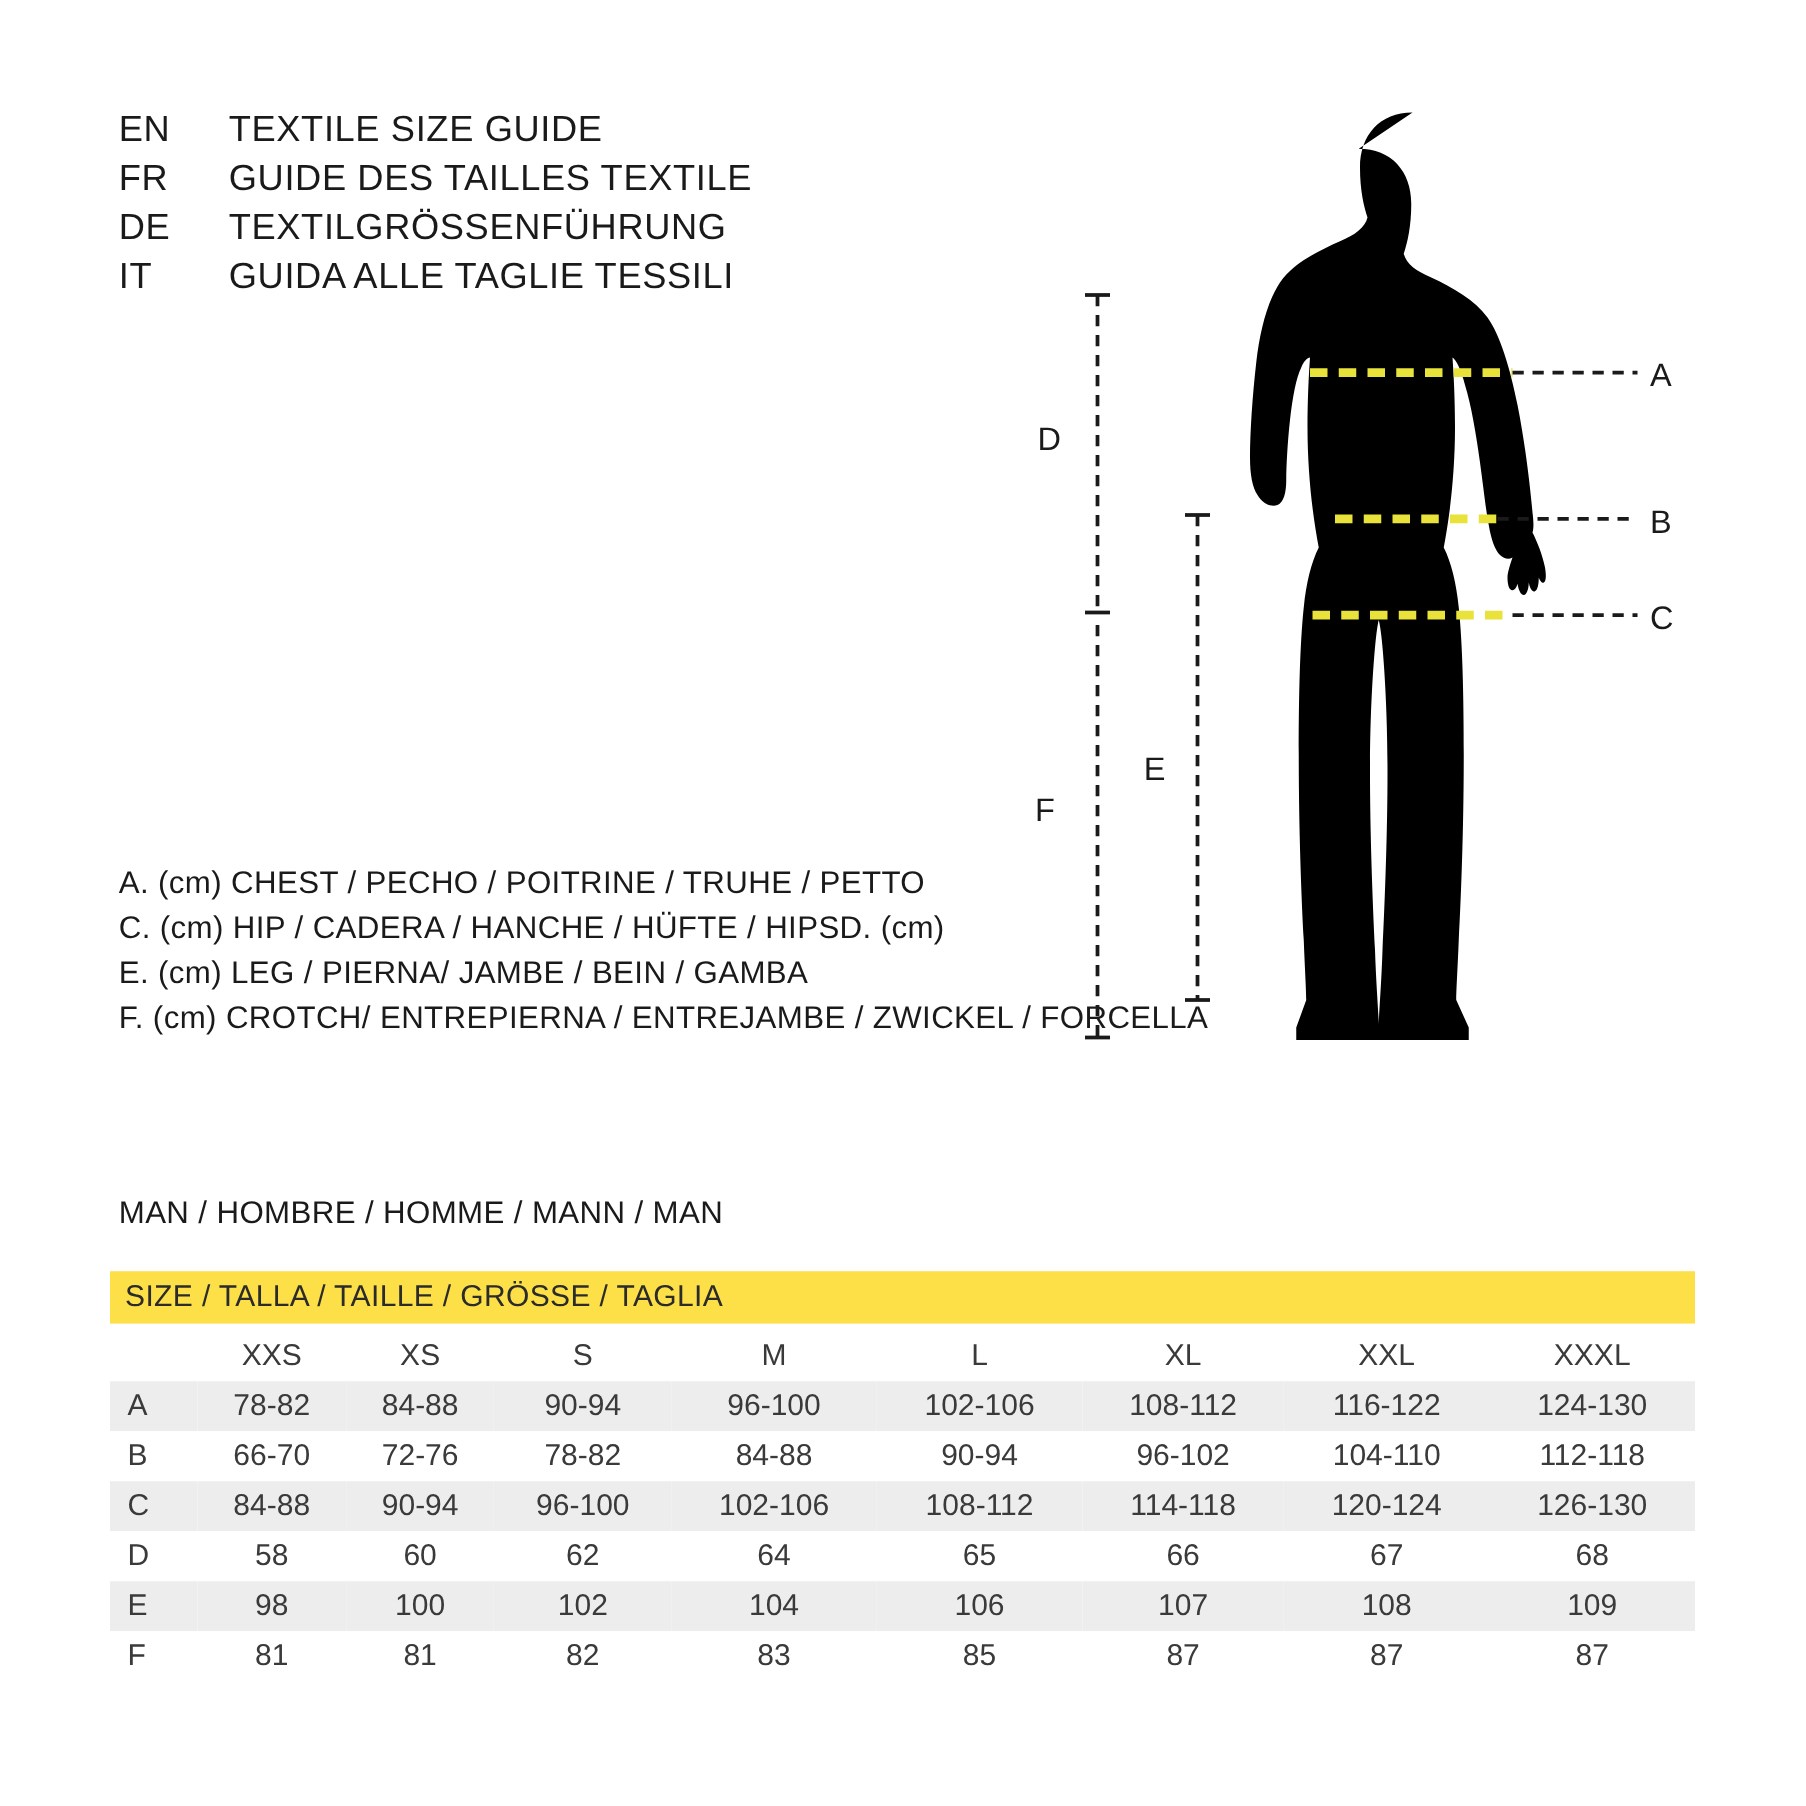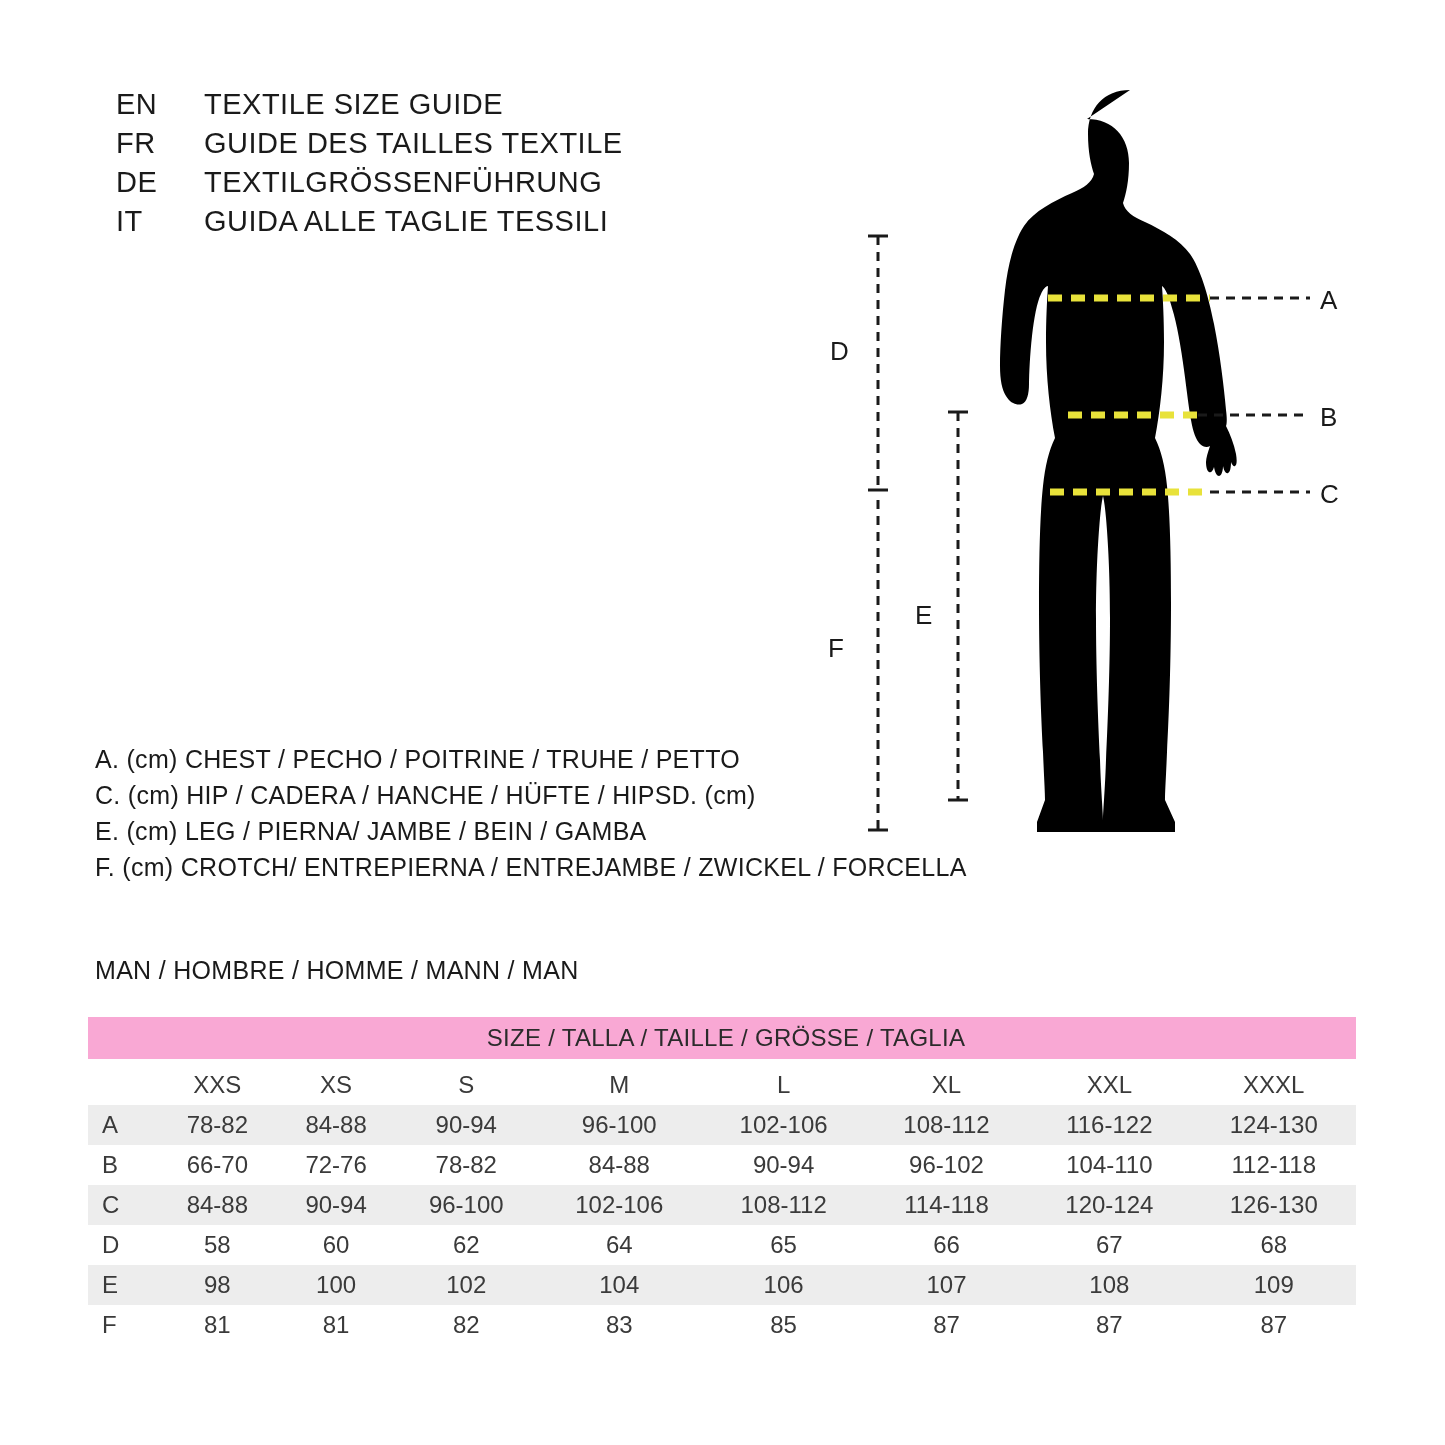--- a/index.html
+++ b/index.html
@@ -14,21 +14,20 @@
     color: #1a1a1a;
     position: relative;
     overflow: hidden;
   }
 
   
   .titles {
     position: absolute;
     left: 95px;
     top: 88px;
-    margin-left: 21px;
   }
   .title-row {
     display: flex;
     align-items: baseline;
     height: 39px;
   }
   .title-lang {
     width: 88px;
     font-size: 29px;
     letter-spacing: 0.5px;
@@ -36,21 +35,21 @@
   .title-text {
     font-size: 29px;
     letter-spacing: 0.5px;
     white-space: nowrap;
   }
 
   
   .legend {
     position: absolute;
     left: 95px;
-    top: 745px;
+    top: 692px;
   }
   .legend-row {
     font-size: 25px;
     height: 36px;
     letter-spacing: 0.3px;
     white-space: nowrap;
   }
   .gender-row {
     position: absolute;
     left: 95px;
@@ -82,23 +81,23 @@
   
   .size-table {
     position: absolute;
     left: 88px;
     top: 1017px;
     width: 1268px;
     border-collapse: collapse;
     font-size: 24px;
   }
   .size-table .hdr-band td {
-    background: #f9a8d4;
+    background: #fde047;
     color: #2b2b2b;
-    text-align: center;
+    text-align: left;
     padding: 7px 4px 7px 12px;
     font-size: 24px;
     letter-spacing: 0.3px;
   }
   .size-table td {
     padding: 6px 4px;
     text-align: center;
     color: #3a3a3a;
   }
   .size-table td.rowlabel {

